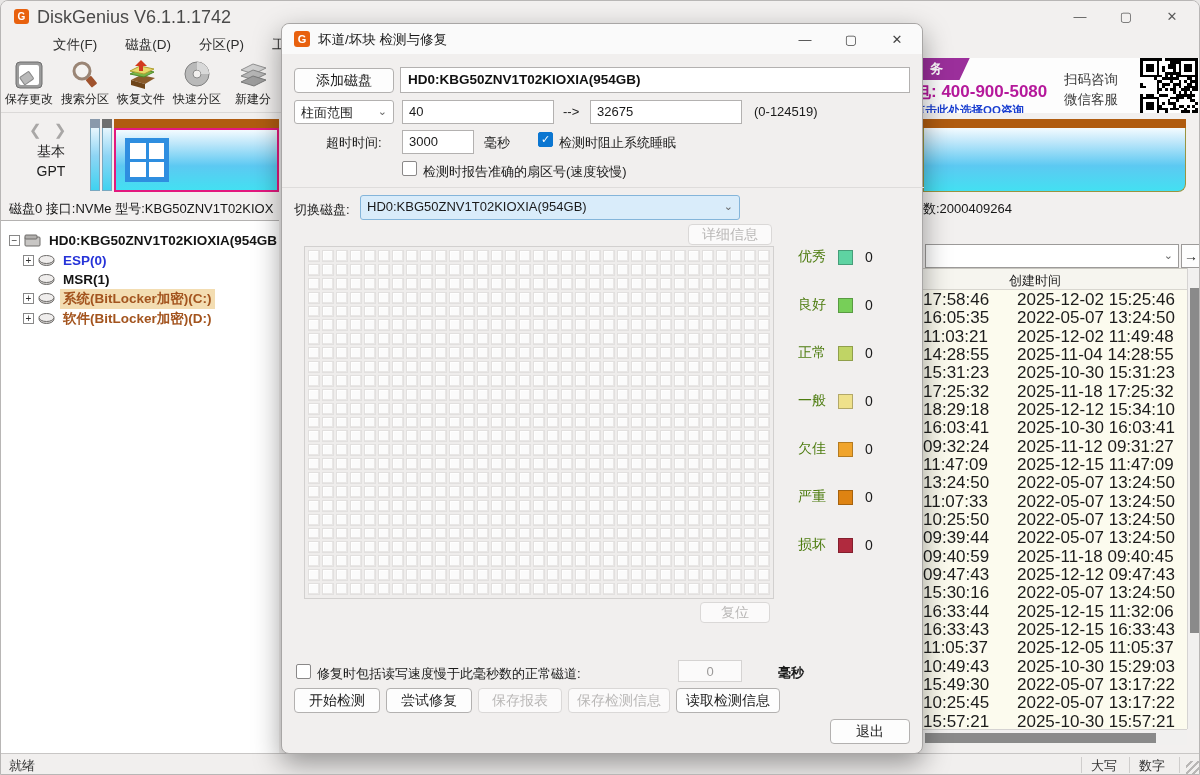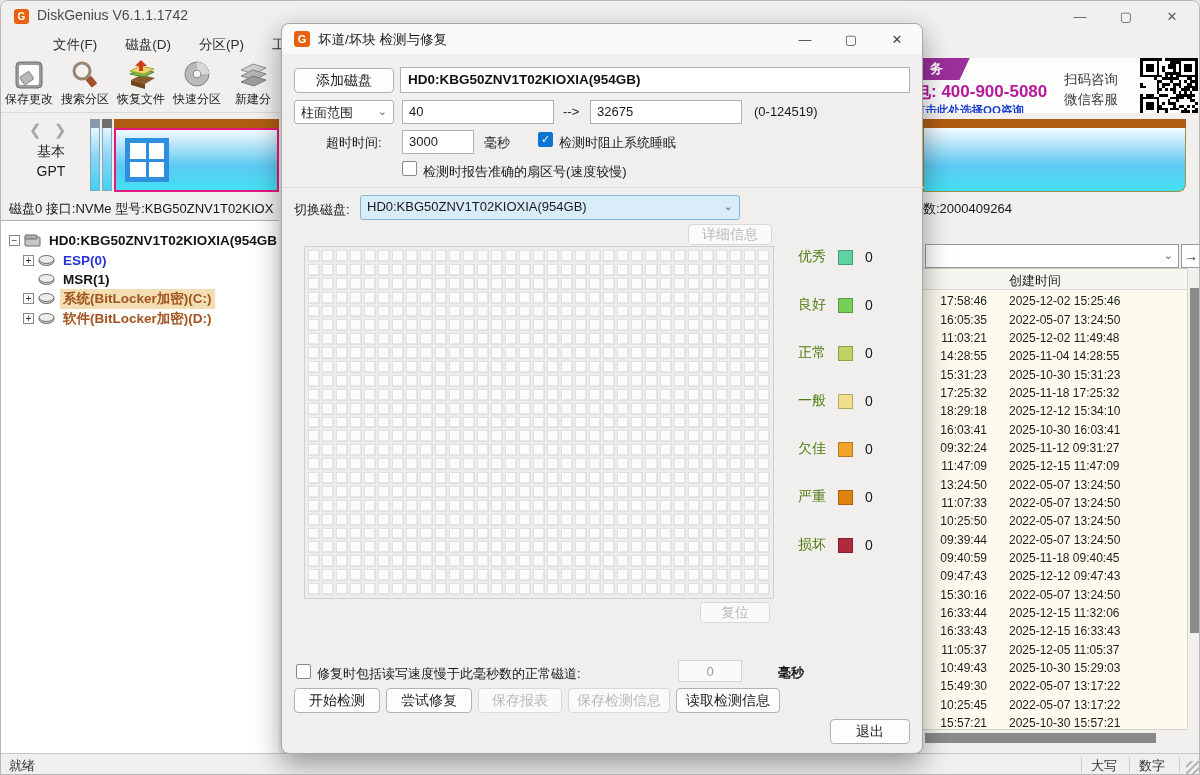--- a/index.html
+++ b/index.html
@@ -5,21 +5,21 @@
   * { margin:0; padding:0; box-sizing:border-box; }
   html,body { width:1200px; height:775px; overflow:hidden;
     font-family:"Liberation Sans","DejaVu Sans",sans-serif; background:#e8e6e5; }
   #win { position:absolute; left:0; top:0; width:1200px; height:775px;
     background:#f2f0ef; border:1px solid #b8b6b5; border-radius:8px 8px 0 0; overflow:hidden; }
 
   
   .titlebar { position:absolute; left:0; top:0; width:1200px; height:30px; background:#f2f0ef; }
   .app-icon { position:absolute; left:13px; top:8px; width:15px; height:15px; background:#e8610e;
     border-radius:3px; color:#fff; font-size:10px; font-weight:bold; text-align:center; line-height:15px; }
-  .title-text { position:absolute; left:36px; top:6px; font-size:14px; color:#4a4a4a; }
+  .title-text { position:absolute; left:36px; top:6px; font-size:18px; color:#4a4a4a; }
   .win-btns { position:absolute; right:6px; top:0; height:30px; display:flex; }
   .win-btn { width:46px; height:30px; display:flex; align-items:center; justify-content:center;
     color:#5a5a5a; font-size:13px; }
 
   
   .menubar { position:absolute; left:0; top:30px; width:1200px; height:27px; display:flex;margin-left:38px; }
   .menu-item { padding:5px 14px 0 14px; font-size:13.5px; color:#2e2e2e; }
 
   
   .toolbar { position:absolute; left:0; top:57px; width:1200px; height:55px; border-bottom:1px solid #dbd9d8; display:flex; }
@@ -68,23 +68,23 @@
   .tlabel.sel { background:#f3ddb2; }
 
   
   .pathbox { position:absolute; left:924px; top:243px; width:254px; height:24px; background:#fff; border:1px solid #9c9a99; }
   .pathbox .chev { position:absolute; right:5px; top:4px; color:#666; font-size:11px; }
   .gobtn { position:absolute; left:1180px; top:243px; width:20px; height:24px; background:#fdfdfd; border:1px solid #9c9a99;
     text-align:center; line-height:22px; font-size:14px; color:#222; }
   .ftable { position:absolute; left:922px; top:267px; width:264px; height:461px; background:#fcfbee; border-top:1px solid #c9c7c0; overflow:hidden; }
   .fhead { height:21px; background:#f6f5ef; border-bottom:1px solid #d8d6cf; position:relative; }
   .fhead span { position:absolute; left:86px; top:3px; font-size:13px; color:#222; }
-  .frow { height:18.33px; display:flex; font-size:12px; color:#1c1c1c; white-space:nowrap;align-items:flex-end; }
+  .frow { height:18.33px; display:flex; font-size:17px; color:#1c1c1c; white-space:nowrap; }
   .frow .ftime { width:64px; text-align:right; flex:none; }
-  .frow .fcreated { margin-left:22px; }
+  .frow .fcreated { margin-left:30px; }
   .vsb { position:absolute; left:1186px; top:267px; width:14px; height:461px; background:#f1f0ef; border-left:1px solid #d5d3d2; }
   .vsb .thumb { position:absolute; left:2px; top:20px; width:10px; height:345px; background:#8a8a8a; }
   .hsb { position:absolute; left:922px; top:728px; width:264px; height:16px; background:#f1f0ef; border-top:1px solid #d5d3d2; }
   .hsb .thumb { position:absolute; left:2px; top:3px; width:231px; height:10px; background:#8a8a8a; }
 
   
   .statusbar { position:absolute; left:0; top:752px; width:1200px; height:23px; background:#f1efee; border-top:1px solid #c8c6c5; font-size:13px; color:#333; }
   .statusbar .ready { position:absolute; left:8px; top:3px; }
   .sbsep { position:absolute; top:3px; width:1px; height:16px; background:#cfcdcc; }
   .statusbar .caps { position:absolute; left:1090px; top:3px; }

